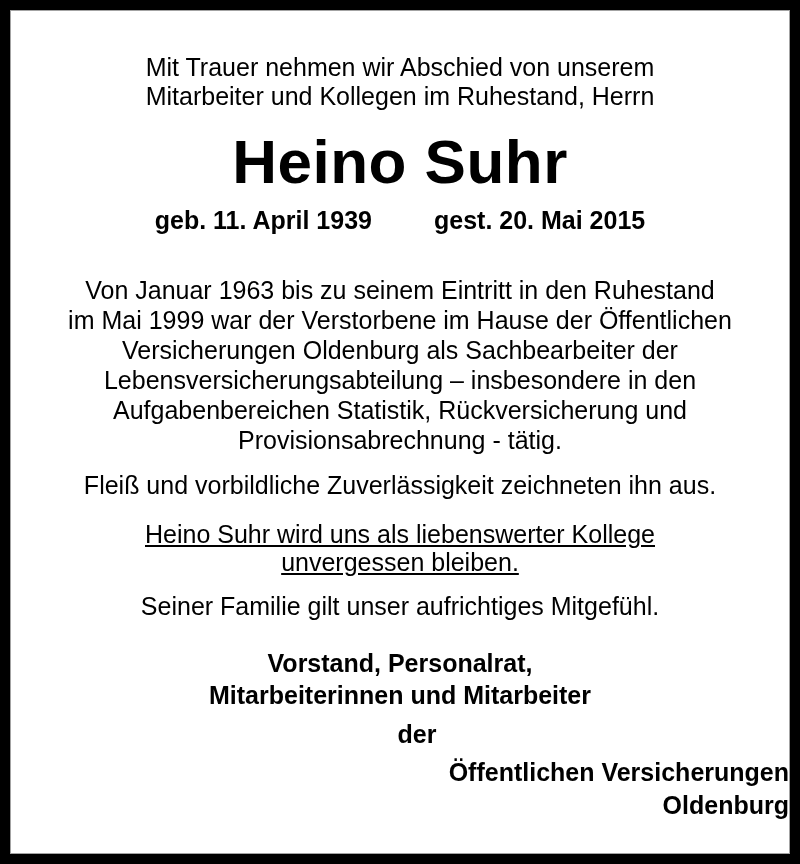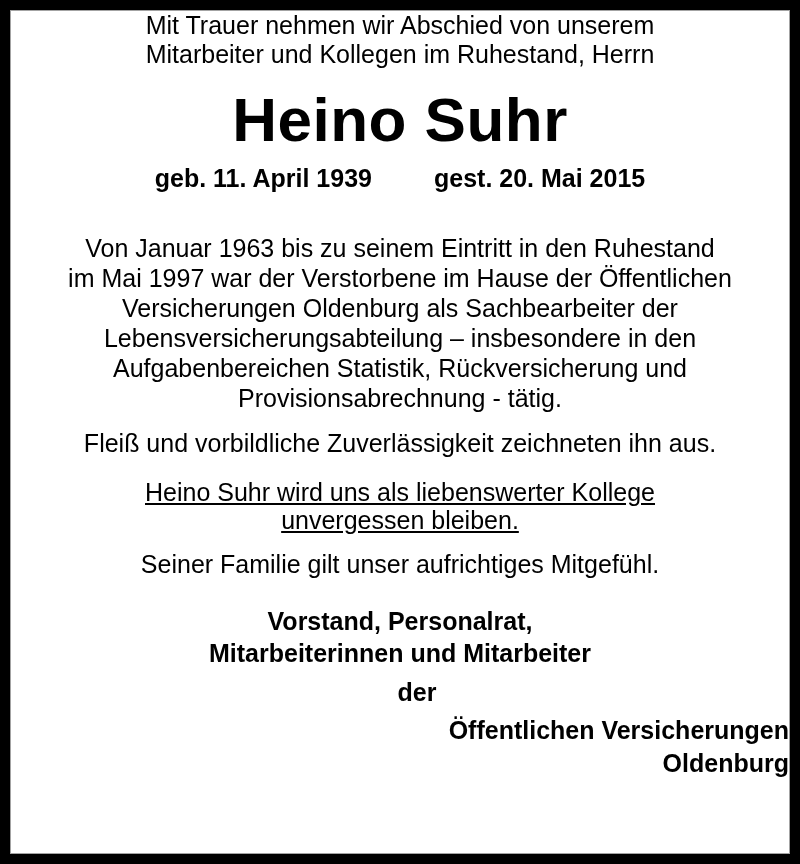--- a/index.html
+++ b/index.html
@@ -26,20 +26,21 @@
     width: 100%;
     height: 100%;
     background: var(--paper);
     border: 1px solid var(--inner-edge);
     text-align: center;
     overflow: hidden;
   }
   .line { white-space: nowrap; }
 
   .intro {
+    margin-top: 42px;
     font-size: 25px;
     line-height: 29px;
   }
   .deceased-name {
     margin-top: 20px;
     font-size: 62px;
     line-height: 62px;
     font-weight: bold;
     letter-spacing: 0.5px;
   }
@@ -82,21 +83,21 @@
 
     <div class="deceased-name line">Heino Suhr</div>
 
     <div class="dates">
       <span class="line">geb. 11. April 1939</span>
       <span class="line">gest. 20. Mai 2015</span>
     </div>
 
     <div class="para para-1">
       <div class="line">Von Januar 1963 bis zu seinem Eintritt in den Ruhestand</div>
-      <div class="line">im Mai 1997 war der Verstorbene im Hause der Öffentlichen</div>
+      <div class="line">im Mai 1999 war der Verstorbene im Hause der Öffentlichen</div>
       <div class="line">Versicherungen Oldenburg als Sachbearbeiter der</div>
       <div class="line">Lebensversicherungsabteilung – insbesondere in den</div>
       <div class="line">Aufgabenbereichen Statistik, Rückversicherung und</div>
       <div class="line">Provisionsabrechnung - tätig.</div>
     </div>
 
     <div class="para para-2 line">Fleiß und vorbildliche Zuverlässigkeit zeichneten ihn aus.</div>
 
     <div class="para para-3">
       <div class="line">Heino Suhr wird uns als liebenswerter Kollege</div>

